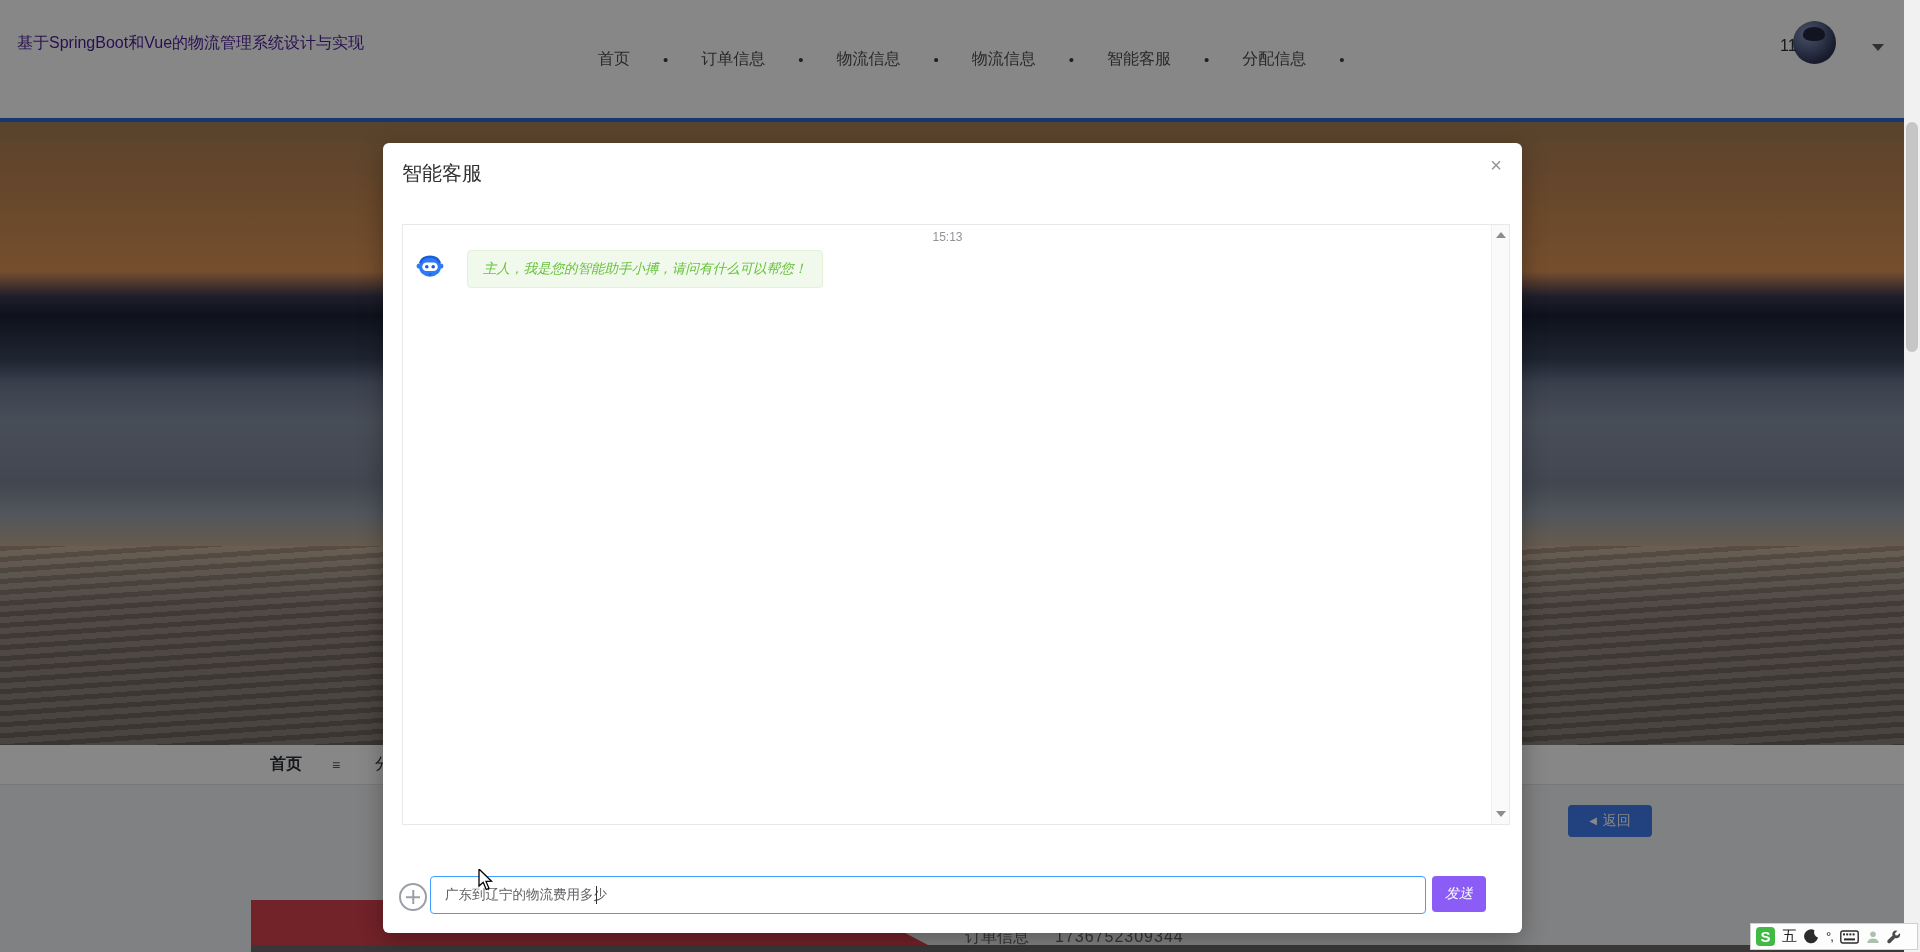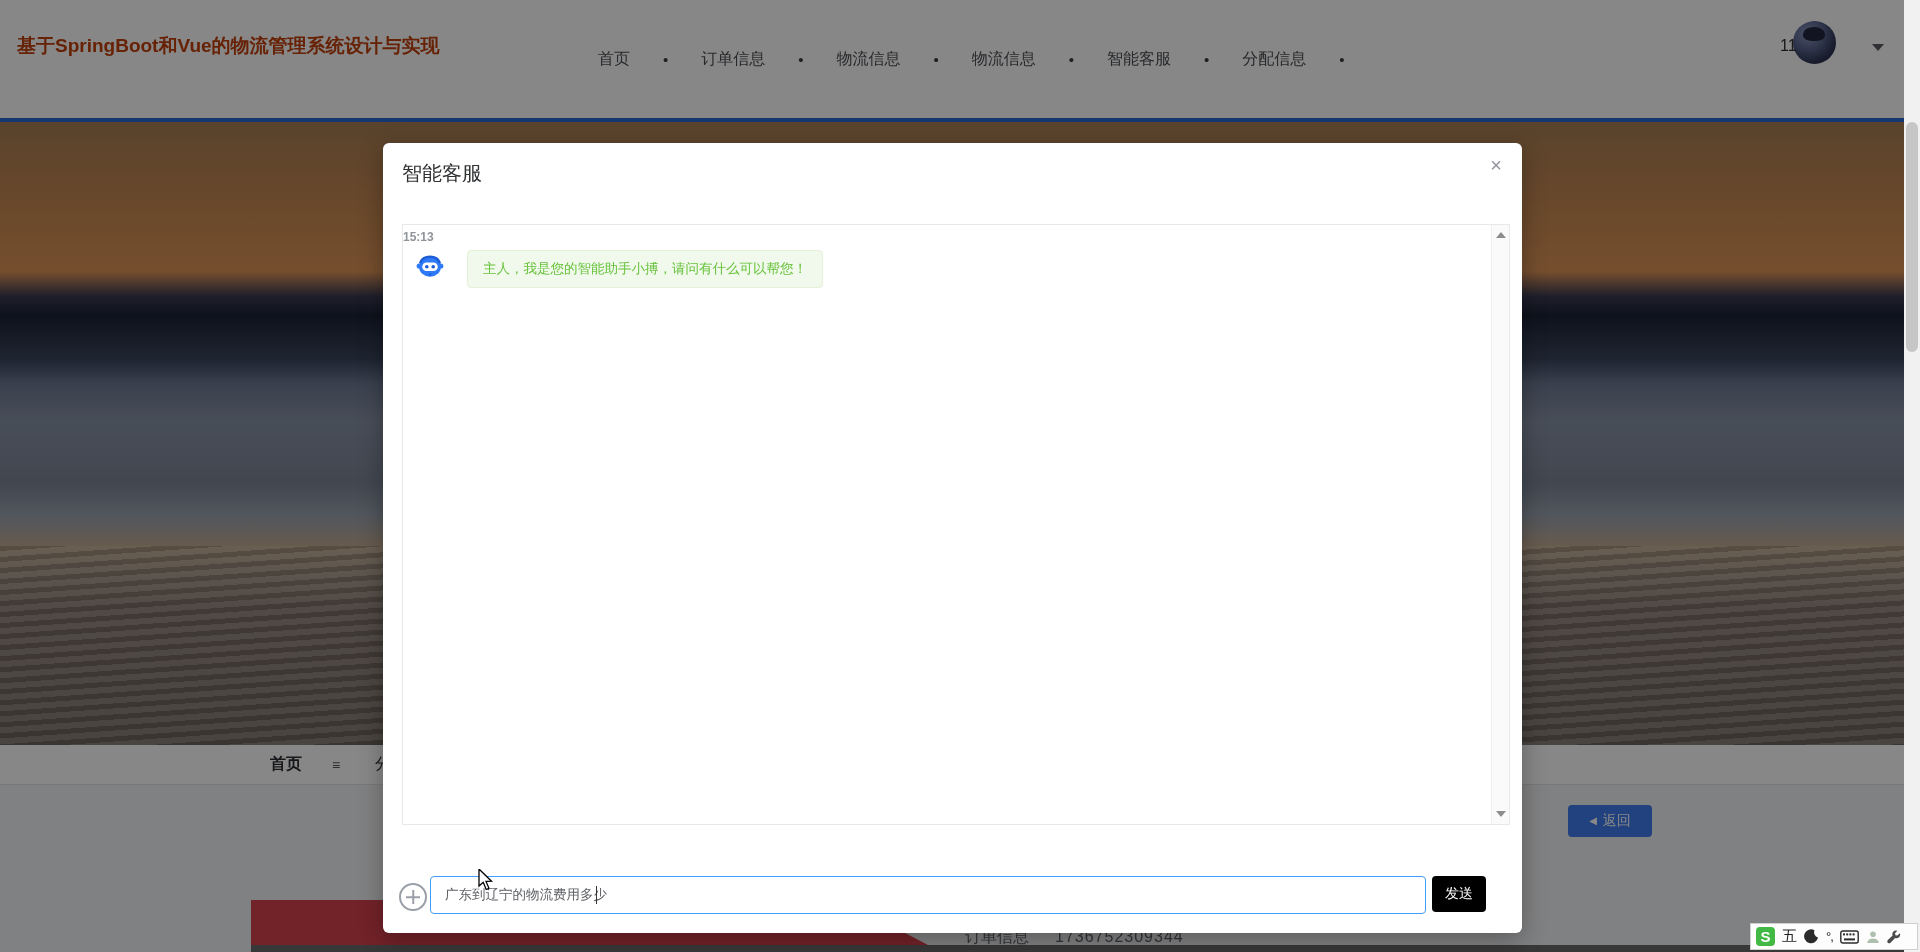--- a/index.html
+++ b/index.html
@@ -3,21 +3,21 @@
 <meta charset="utf-8">
 <style>
   html,body{margin:0;padding:0;background:#555;}
   .stage{position:relative;width:1920px;height:952px;overflow:hidden;
          font-family:"Liberation Sans","DejaVu Sans",sans-serif;background:#fff;}
 
   
   .page{position:absolute;inset:0;z-index:1;}
   .app-header{position:absolute;left:0;top:0;width:1920px;height:118px;background:#ffffff;
               border-bottom:4px solid #2a6bd8;}
-  .app-title{position:absolute;left:17px;top:33px;font-size:19px;font-weight:bold;color:#c2410c;}
+  .app-title{position:absolute;left:17px;top:33px;font-size:16px;font-weight:normal;color:#4c1d95;}
   .main-nav{position:absolute;left:598px;top:0;height:118px;display:flex;align-items:center;gap:33px;
             font-size:16px;color:#4d4f54;}
   .main-nav .dot{font-size:15px;color:#3c3e42;}
   .nav-item{cursor:pointer;white-space:nowrap;}
   .avatar{position:absolute;left:1793px;top:21px;width:43px;height:43px;border-radius:50%;
           background:radial-gradient(circle at 35% 30%,#8e9bc0 0%,#5d6a94 35%,#2e3554 70%,#1d2138 100%);
           overflow:hidden;}
   .avatar:after{content:"";position:absolute;left:10px;top:6px;width:22px;height:14px;border-radius:50% 50% 40% 40%;
           background:#23283f;}
   .user-num{position:absolute;left:1780px;top:37px;font-size:16px;color:#2f3135;}
@@ -52,42 +52,42 @@
   
   .overlay{position:absolute;inset:0;background:rgba(0,0,0,0.47);z-index:10;}
 
   
   .modal{position:absolute;left:383px;top:143px;width:1139px;height:790px;background:#ffffff;
          border-radius:6px;z-index:20;box-shadow:0 6px 24px rgba(0,0,0,.3);}
   .modal-title{position:absolute;left:19px;top:17px;font-size:20px;color:#303133;}
   .modal-close{position:absolute;right:20px;top:12px;font-size:20px;color:#909399;cursor:pointer;line-height:1;}
   .chat-panel{position:absolute;left:19px;top:81px;width:1106px;height:599px;background:#fff;
               border:1px solid #e8e8e8;}
-  .stamp{position:absolute;left:0;right:17px;top:5px;text-align:left;font-size:12px;color:#909399;font-weight:bold;}
-  .msg-row{position:absolute;left:13px;top:25px;display:flex;align-items:flex-start;}
+  .stamp{position:absolute;left:0;right:17px;top:5px;text-align:center;font-size:12px;color:#909399;}
+  .msg-row{position:absolute;left:13px;top:25px;display:flex;align-items:flex-start;font-style:italic;}
   .bot-avatar{width:28px;height:28px;flex:0 0 28px;margin-top:2px;}
   .bubble{margin-left:23px;background:#f0f9eb;border:1px solid #e2f1d7;border-radius:4px;
           padding:9px 15px;font-size:13.5px;color:#67c23a;max-width:640px;}
   .chat-scrollbar{position:absolute;right:0;top:0;bottom:0;width:17px;background:#fafafa;border-left:1px solid #f0f0f0;}
   .tri-up{position:absolute;left:4px;top:7px;width:0;height:0;border-left:5px solid transparent;
           border-right:5px solid transparent;border-bottom:6px solid #8c8c8c;}
   .tri-down{position:absolute;left:4px;bottom:7px;width:0;height:0;border-left:5px solid transparent;
           border-right:5px solid transparent;border-top:6px solid #8c8c8c;}
 
   .plus-btn{position:absolute;left:399px;top:883px;width:24px;height:24px;border:2px solid #9a9fa8;
             border-radius:50%;z-index:21;cursor:pointer;background:#fff;}
   .plus-btn:before,.plus-btn:after{content:"";position:absolute;background:#9a9fa8;}
   .plus-btn:before{left:50%;top:5px;bottom:5px;width:1.5px;transform:translateX(-50%);}
   .plus-btn:after{top:50%;left:5px;right:5px;height:1.5px;transform:translateY(-50%);}
   .chat-input{position:absolute;left:430px;top:876px;width:996px;height:38px;z-index:21;
               border:1px solid #409eff;border-radius:4px;background:#fff;box-sizing:border-box;
               font-size:13.5px;color:#606266;padding:11px 14px;outline:none;font-family:inherit;}
   .input-caret{position:absolute;left:596px;top:886px;width:1px;height:18px;background:#333;z-index:22;}
-  .send-btn{position:absolute;left:1432px;top:876px;width:54px;height:36px;z-index:21;background:#000000;
-            border:none;border-radius:4px;color:#fff;font-size:14px;cursor:pointer;font-family:inherit;}
+  .send-btn{position:absolute;left:1432px;top:876px;width:54px;height:36px;z-index:21;background:#8b5cf6;
+            border:none;border-radius:4px;color:#fff;font-size:14px;cursor:pointer;font-family:inherit;font-style:italic;}
 
   
   .vscroll{position:absolute;right:0;top:0;width:16px;height:952px;background:#f1f1f1;z-index:30;}
   .vthumb{position:absolute;left:2px;top:122px;width:12px;height:230px;background:#c6c6c6;border-radius:6px;}
   .taskbar{position:absolute;left:1750px;top:923px;width:168px;height:27px;background:#fdfdfd;
            border:1px solid #cfcfcf;z-index:50;display:flex;align-items:center;gap:7px;padding-left:5px;box-sizing:border-box;}
   .ime-s{width:19px;height:19px;background:#43b945;color:#fff;font-weight:bold;border-radius:4px;
          display:flex;align-items:center;justify-content:center;font-size:15px;}
   .ime-mode{font-size:15px;color:#222;}
   .ime-punct{font-size:13px;color:#222;letter-spacing:-1px;}

